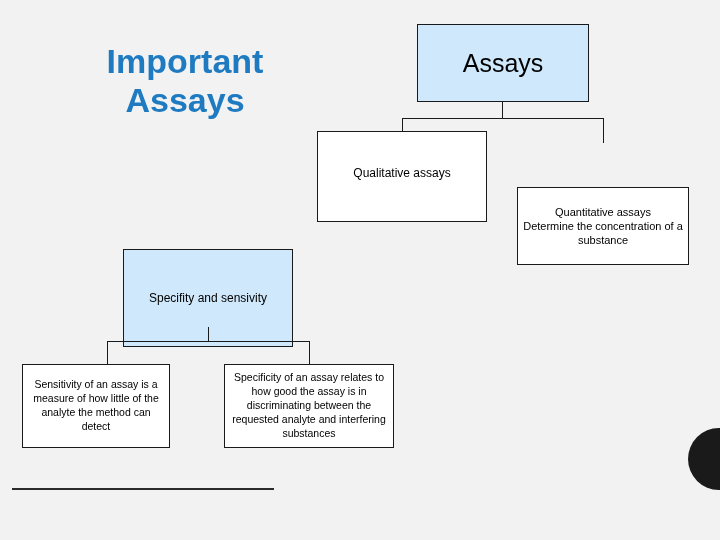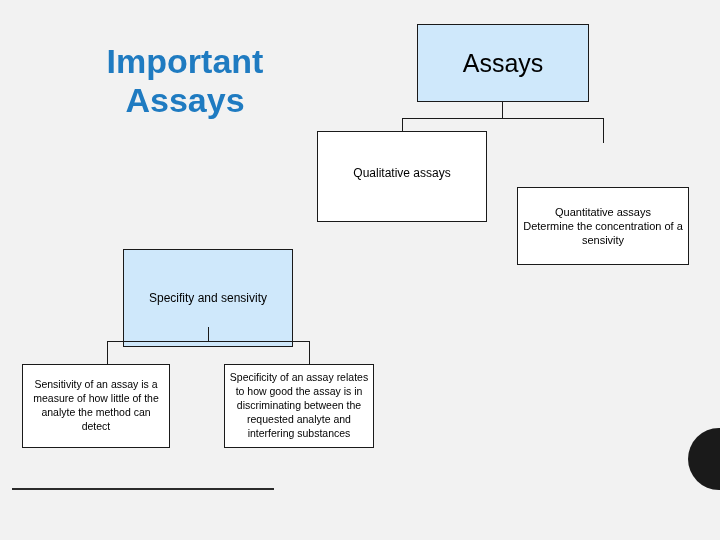--- a/index.html
+++ b/index.html
@@ -88,21 +88,21 @@
     top: 364px;
     width: 148px;
     height: 84px;
     font-size: 10.5px;
     line-height: 1.32;
     justify-content: center;
   }
   .specificity-box {
     left: 224px;
     top: 364px;
-    width: 150px;
+    width: 170px;
     height: 84px;
     font-size: 10.5px;
     line-height: 1.32;
   }
   .connector {
     position: absolute;
     background: #1a1a1a;
   }
   .underline {
     position: absolute;
@@ -140,21 +140,21 @@
   <div class="connector" style="left:402px; top:118px; width:201px; height:1px;"></div>
   <div class="connector" style="left:402px; top:118px; width:1px; height:25px;"></div>
   <div class="connector" style="left:603px; top:118px; width:1px; height:25px;"></div>
 
   <div class="box white qual-box">
     <span class="head">Qualitative assays</span>
   </div>
 
   <div class="box white quant-box">
     <span>Quantitative assays</span>
-    <span>Determine the concentration of a sensivity</span>
+    <span>Determine the concentration of a substance</span>
   </div>
 
   <div class="box spec-box">
     <span>Specifity and sensivity</span>
   </div>
 
   <div class="connector" style="left:208px; top:327px; width:1px; height:14px;"></div>
   <div class="connector" style="left:107px; top:341px; width:202px; height:1px;"></div>
   <div class="connector" style="left:107px; top:341px; width:1px; height:23px;"></div>
   <div class="connector" style="left:309px; top:341px; width:1px; height:23px;"></div>

